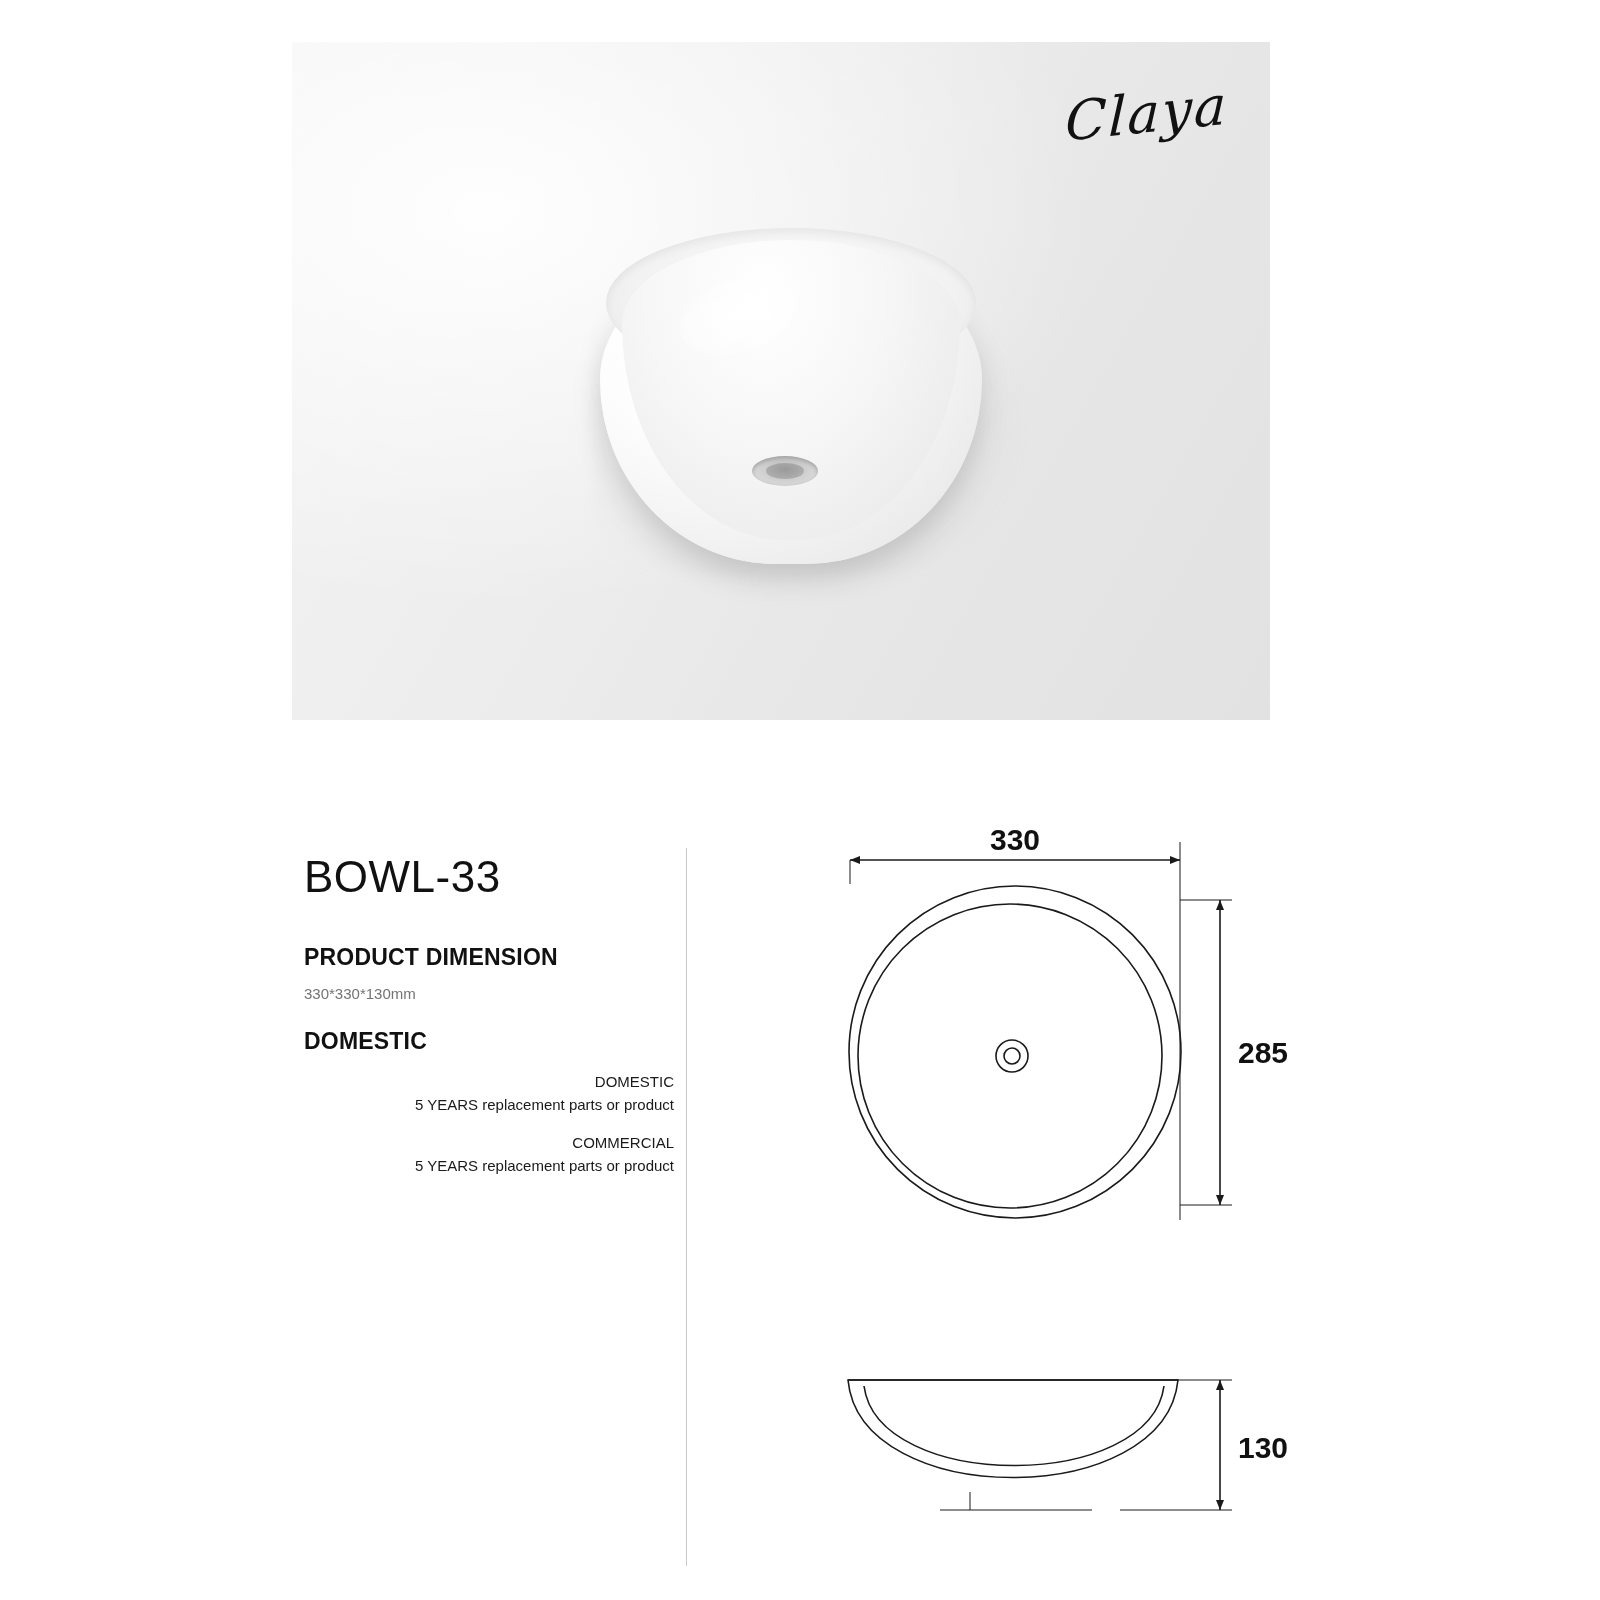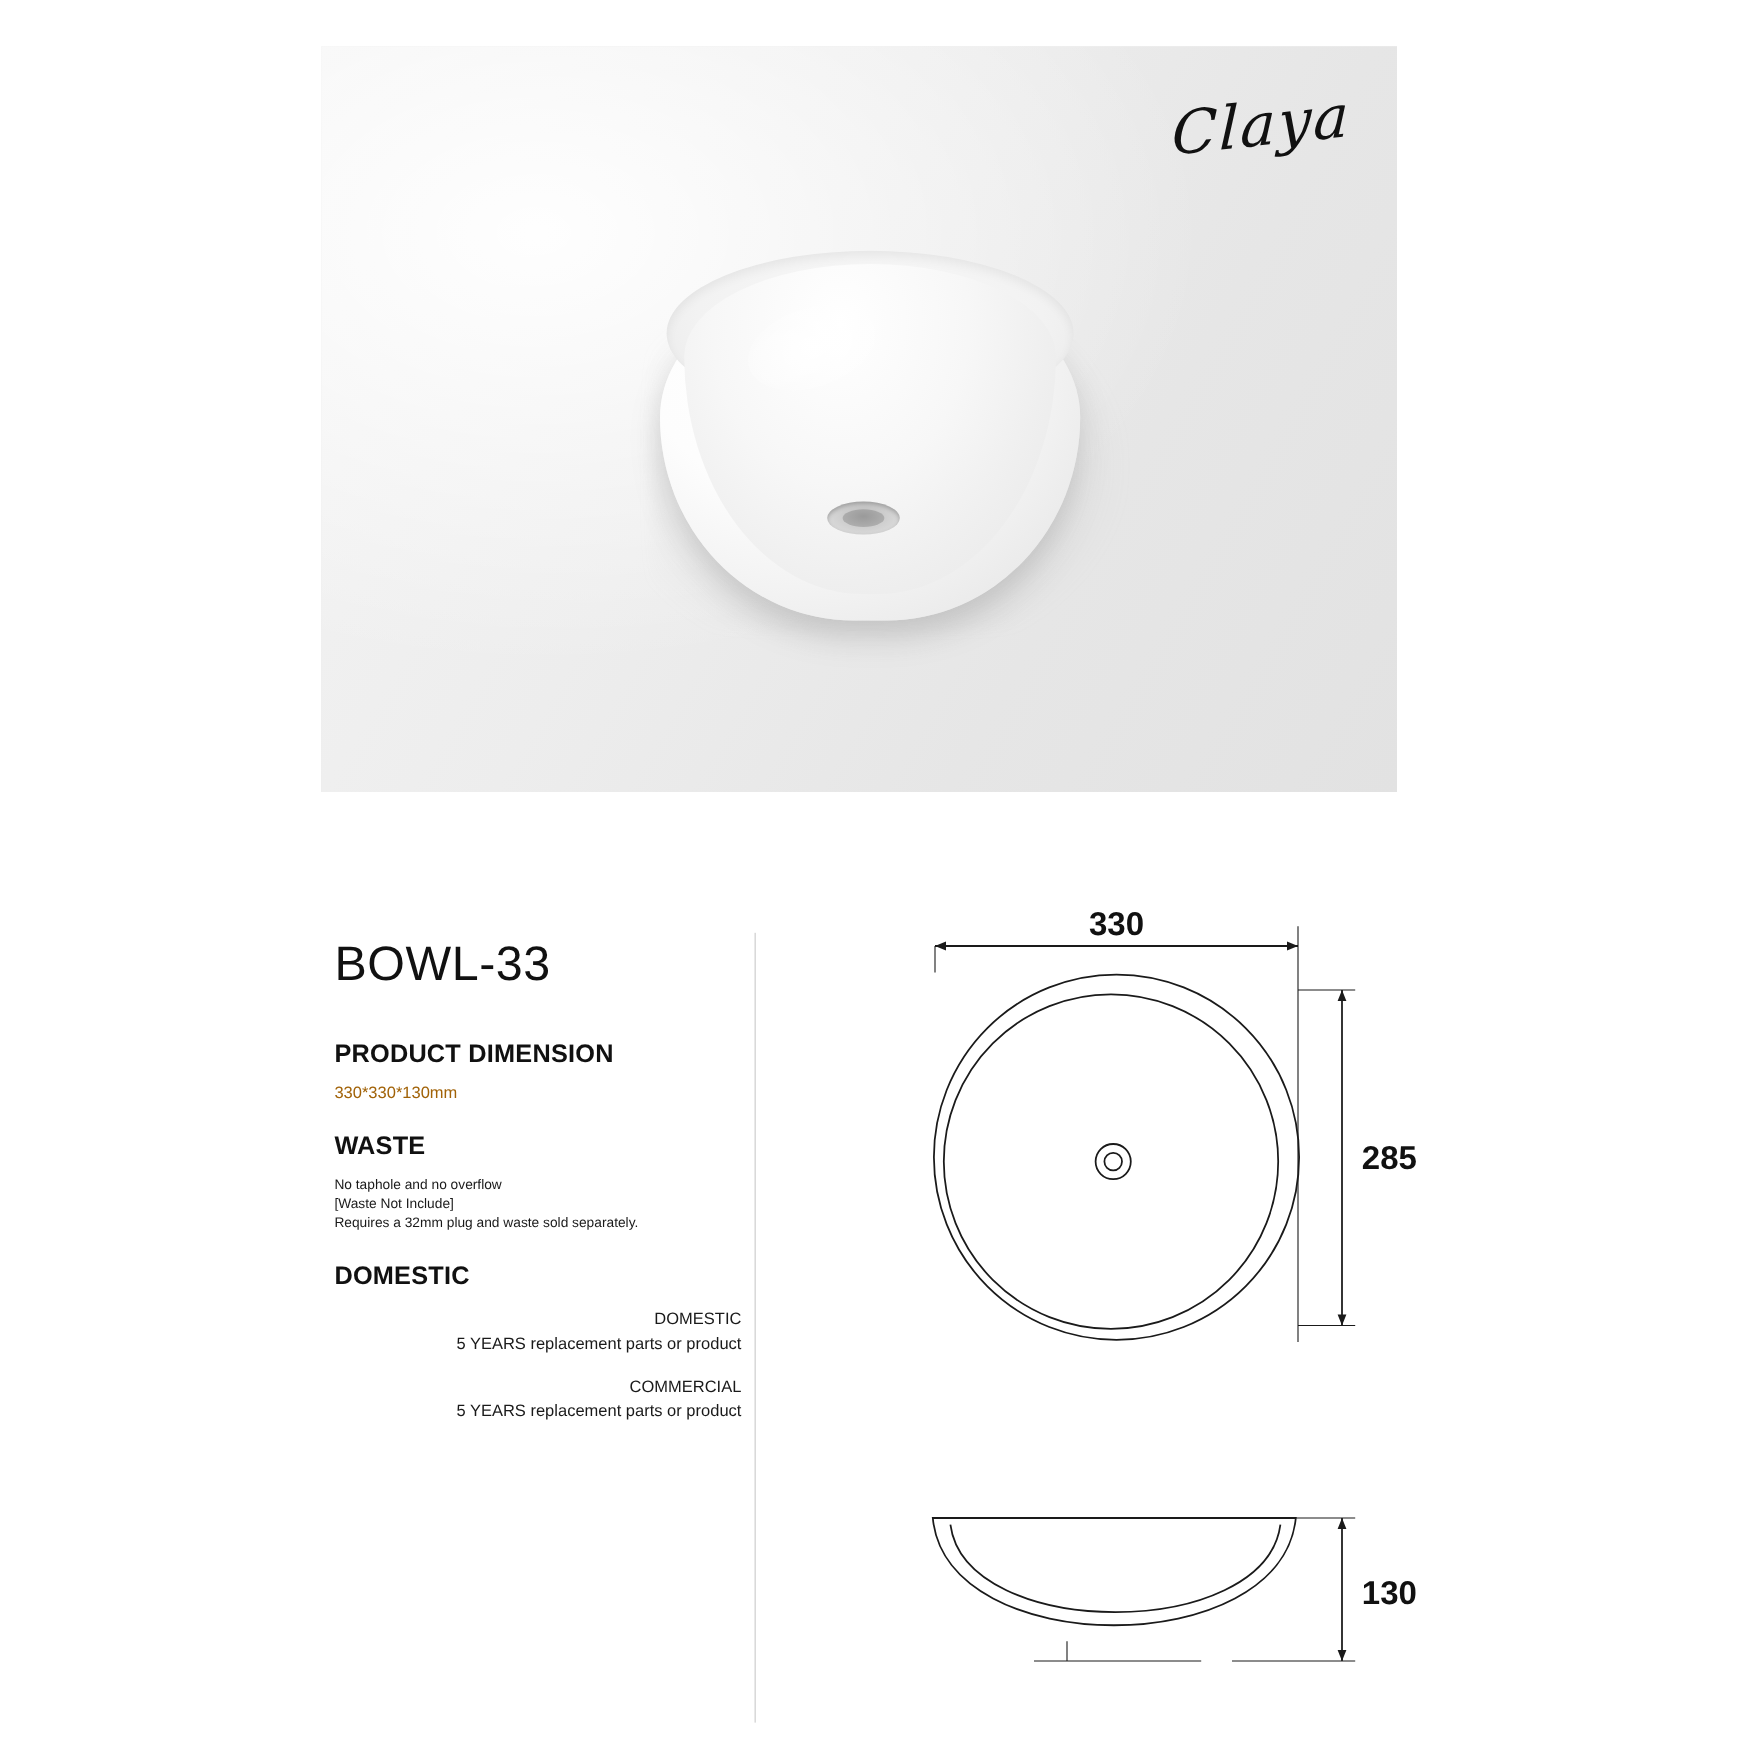--- a/index.html
+++ b/index.html
@@ -129,21 +129,21 @@
     font-size: 23px;
     font-weight: 700;
     letter-spacing: 0.2px;
     margin: 0 0 14px 0;
     color: #111;
   }
   .spec-value {
     font-size: 15px;
     font-weight: 400;
     margin: 0;
-    color: #a16207;
+    color: #737373;
   }
   .spec-small {
     font-size: 12.5px;
     line-height: 1.35;
     margin: 0;
     color: #1a1a1a;
   }
   .warranty-row { margin-top: 16px; text-align: right; }
   .warranty-row p {
     margin: 0;
@@ -201,26 +201,20 @@
 <div class="spec">
   <h1 class="product-title">BOWL-33</h1>
 
   <div class="spec-block">
     <p class="spec-heading">PRODUCT DIMENSION</p>
     <p class="spec-value">330*330*130mm</p>
   </div>
 
 
 
-  <div class="spec-block">
-    <p class="spec-heading">WASTE</p>
-    <p class="spec-small">No taphole and no overflow</p>
-    <p class="spec-small">[Waste Not Include]</p>
-    <p class="spec-small">Requires a 32mm plug and waste sold separately.</p>
-  </div>
 
   <div class="spec-block">
     <p class="spec-heading">DOMESTIC</p>
     <div class="warranty-row">
       <p>DOMESTIC</p>
       <p>5 YEARS replacement parts or product</p>
     </div>
     <div class="warranty-row">
       <p>COMMERCIAL</p>
       <p>5 YEARS replacement parts or product</p>

